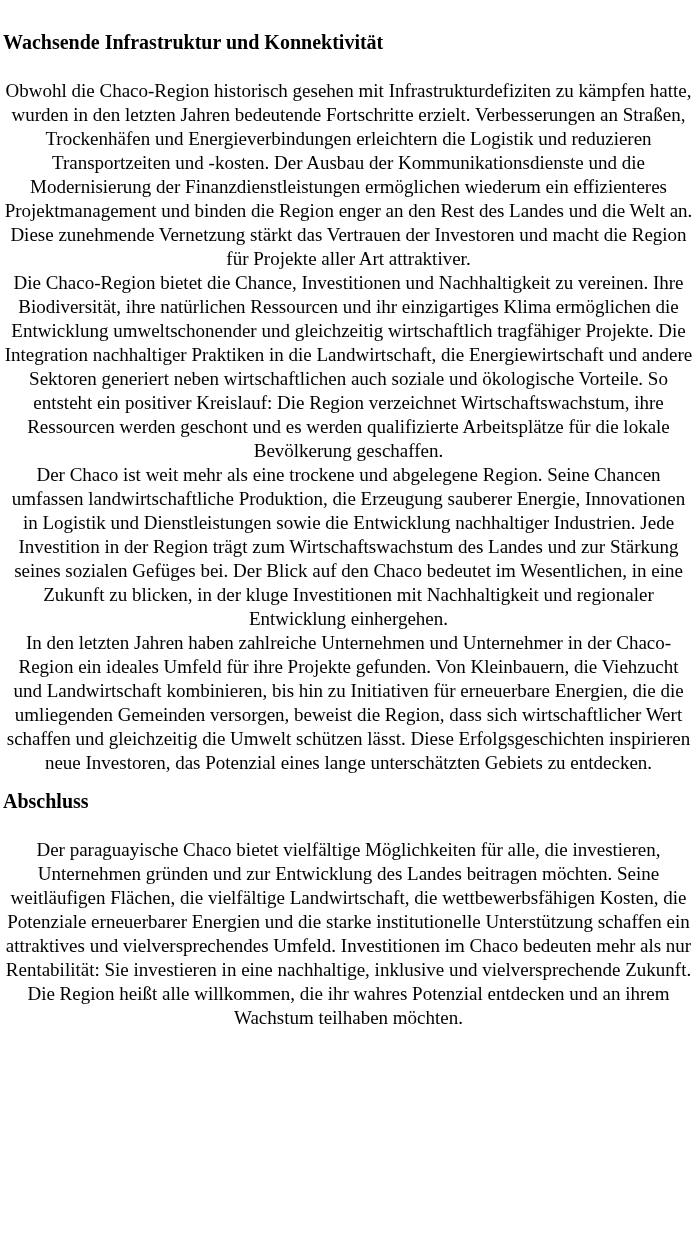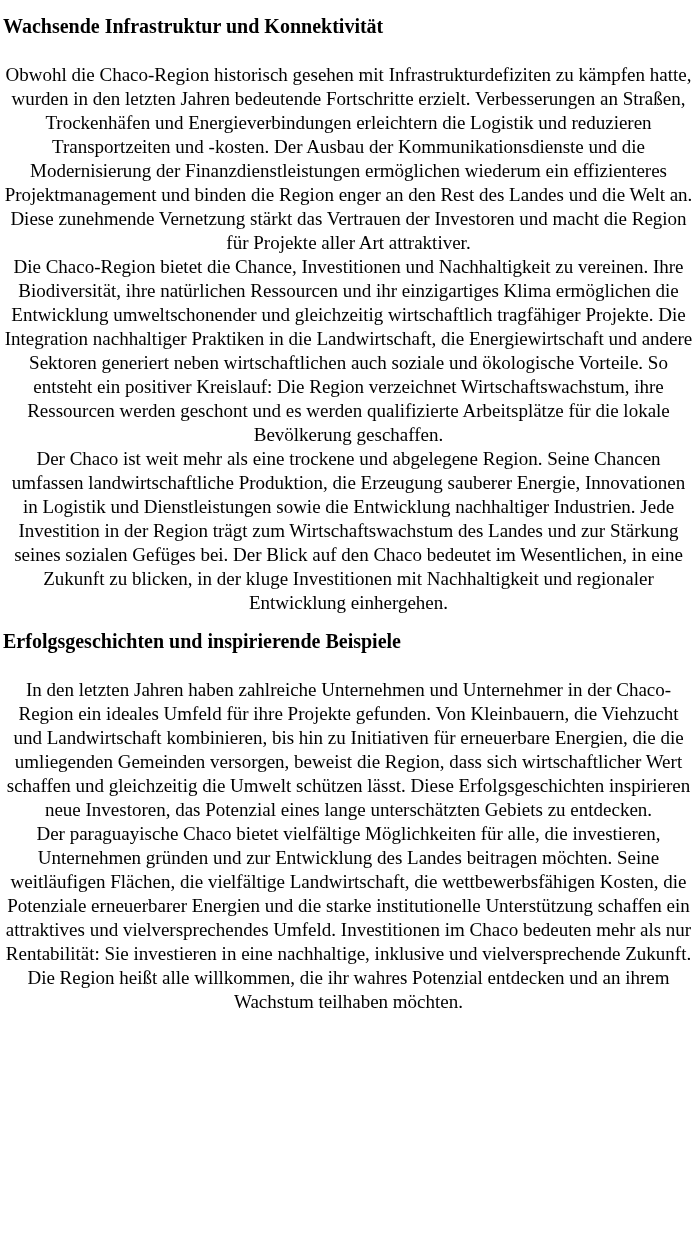--- a/index.html
+++ b/index.html
@@ -26,21 +26,21 @@
       overflow: hidden;
     }
     .section-heading {
       font-family: "Liberation Serif", "DejaVu Serif", serif;
       font-size: 20px;
       line-height: 25px;
       font-weight: bold;
       margin: 14px 0 24px 0;
     }
     .section:first-child .section-heading {
-      margin-top: 0;
+      margin-top: 16px;
     }
     .section-paragraph {
       margin: 0;
       text-align: center;
     }
   </style>
 </head>
 <body>
 
 <main class="page">
@@ -52,21 +52,21 @@
 
   <section class="section">
     <p class="section-paragraph">Die Chaco-Region bietet die Chance, Investitionen und Nachhaltigkeit zu vereinen. Ihre Biodiversität, ihre natürlichen Ressourcen und ihr einzigartiges Klima ermöglichen die Entwicklung umweltschonender und gleichzeitig wirtschaftlich tragfähiger Projekte. Die Integration nachhaltiger Praktiken in die Landwirtschaft, die Energiewirtschaft und andere Sektoren generiert neben wirtschaftlichen auch soziale und ökologische Vorteile. So entsteht ein positiver Kreislauf: Die Region verzeichnet Wirtschaftswachstum, ihre Ressourcen werden geschont und es werden qualifizierte Arbeitsplätze für die lokale Bevölkerung geschaffen.</p>
   </section>
 
   <section class="section">
     <p class="section-paragraph">Der Chaco ist weit mehr als eine trockene und abgelegene Region. Seine Chancen umfassen landwirtschaftliche Produktion, die Erzeugung sauberer Energie, Innovationen in Logistik und Dienstleistungen sowie die Entwicklung nachhaltiger Industrien. Jede Investition in der Region trägt zum Wirtschaftswachstum des Landes und zur Stärkung seines sozialen Gefüges bei. Der Blick auf den Chaco bedeutet im Wesentlichen, in eine Zukunft zu blicken, in der kluge Investitionen mit Nachhaltigkeit und regionaler Entwicklung einhergehen.</p>
   </section>
 
   <section class="section">
-    <h2 class="section-heading">Erfolgsgeschichten und inspirierende Beispiele</h2>
     <p class="section-paragraph">In den letzten Jahren haben zahlreiche Unternehmen und Unternehmer in der Chaco-Region ein ideales Umfeld für ihre Projekte gefunden. Von Kleinbauern, die Viehzucht und Landwirtschaft kombinieren, bis hin zu Initiativen für erneuerbare Energien, die die umliegenden Gemeinden versorgen, beweist die Region, dass sich wirtschaftlicher Wert schaffen und gleichzeitig die Umwelt schützen lässt. Diese Erfolgsgeschichten inspirieren neue Investoren, das Potenzial eines lange unterschätzten Gebiets zu entdecken.</p>
   </section>
 
   <section class="section">
+    <h2 class="section-heading">Abschluss</h2>
     <p class="section-paragraph">Der paraguayische Chaco bietet vielfältige Möglichkeiten für alle, die investieren, Unternehmen gründen und zur Entwicklung des Landes beitragen möchten. Seine weitläufigen Flächen, die vielfältige Landwirtschaft, die wettbewerbsfähigen Kosten, die Potenziale erneuerbarer Energien und die starke institutionelle Unterstützung schaffen ein attraktives und vielversprechendes Umfeld. Investitionen im Chaco bedeuten mehr als nur Rentabilität: Sie investieren in eine nachhaltige, inklusive und vielversprechende Zukunft. Die Region heißt alle willkommen, die ihr wahres Potenzial entdecken und an ihrem Wachstum teilhaben möchten.</p>
   </section>
 
 </main>
 
 </body></html>

